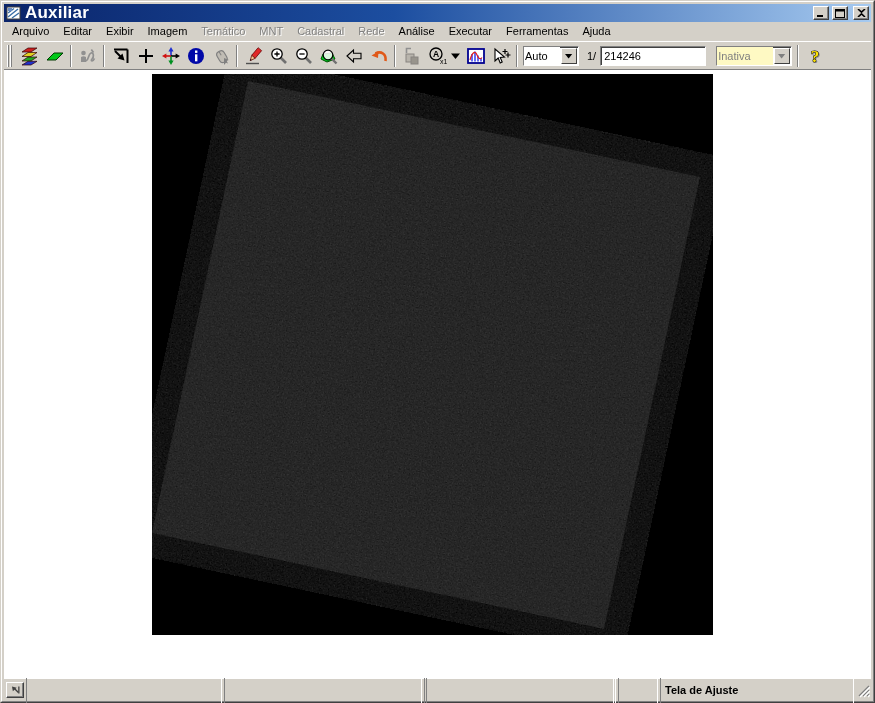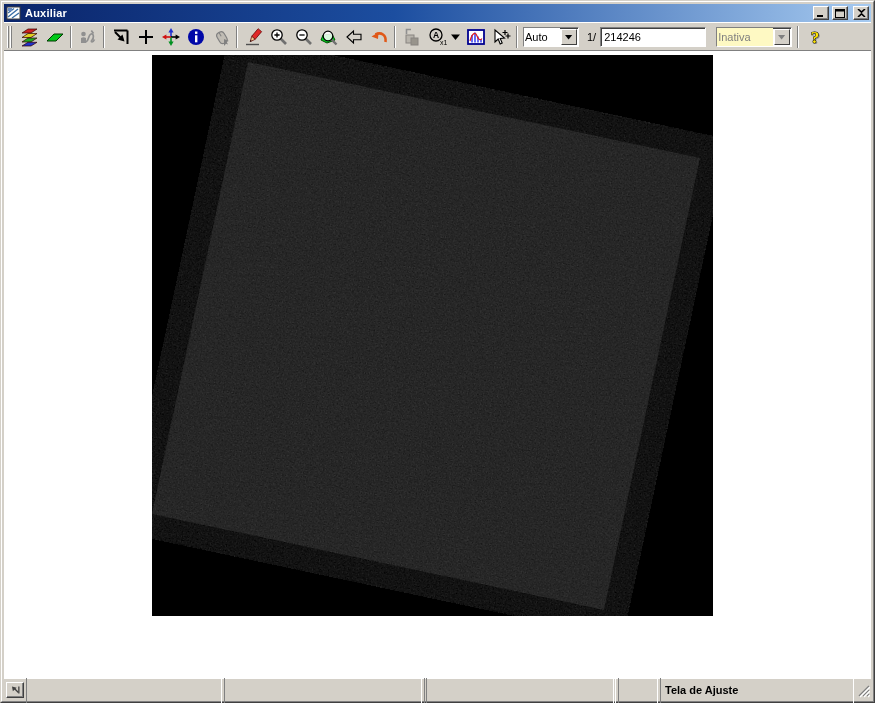--- a/index.html
+++ b/index.html
@@ -17,21 +17,21 @@
     border: 1px solid; border-color: #ffffff #808080 #808080 #ffffff;
     padding: 2px;
   }
 
   
   .titlebar {
     height: 18px; display: flex; align-items: center;
     background: linear-gradient(90deg, #0a246a 0%, #1c4ea0 45%, #a6caf0 100%);
     padding: 0 2px 0 2px; gap: 3px; flex: 0 0 18px;
   }
-  .title-text { color: #fff; font-weight: bold; font-size: 11px; flex: 1;
+  .title-text { color: #fff; font-weight: bold; font-size: 17px; flex: 1;
     white-space: nowrap; overflow: hidden; letter-spacing: .2px; }
   .cbtn {
     width: 16px; height: 14px; background: #d4d0c8; flex: 0 0 16px;
     border: 1px solid; border-color: #ffffff #404040 #404040 #ffffff;
     box-shadow: inset -1px -1px 0 #808080;
     display: flex; align-items: center; justify-content: center;
   }
   .cbtn.close { margin-left: 2px; }
   .cbtn svg { display: block; }
 
@@ -134,20 +134,34 @@
           <rect x="0.5" y="0.5" width="9" height="2" fill="#000"></rect>
         </svg>
       </div>
       <div class="cbtn close">
         <svg width="9" height="8" viewBox="0 0 9 8">
           <path d="M1,0 L4.5,3.2 L8,0 M1,8 L4.5,4.8 L8,8" stroke="#000" stroke-width="1.6" fill="none"></path>
         </svg>
       </div>
     </div>
 
+    <div class="menubar">
+      <span class="mi">Arquivo</span>
+      <span class="mi">Editar</span>
+      <span class="mi">Exibir</span>
+      <span class="mi">Imagem</span>
+      <span class="mi dis">Temático</span>
+      <span class="mi dis">MNT</span>
+      <span class="mi dis">Cadastral</span>
+      <span class="mi dis">Rede</span>
+      <span class="mi">Análise</span>
+      <span class="mi">Executar</span>
+      <span class="mi">Ferramentas</span>
+      <span class="mi">Ajuda</span>
+    </div>
 
     <div class="toolbar">
       <div class="gripper">
           <i></i>
           <i></i>
         </div>
 
       <div class="tbtn">
         <svg width="20" height="20" viewBox="0 0 20 20">
           <g stroke="#300000" stroke-width="0.7">

